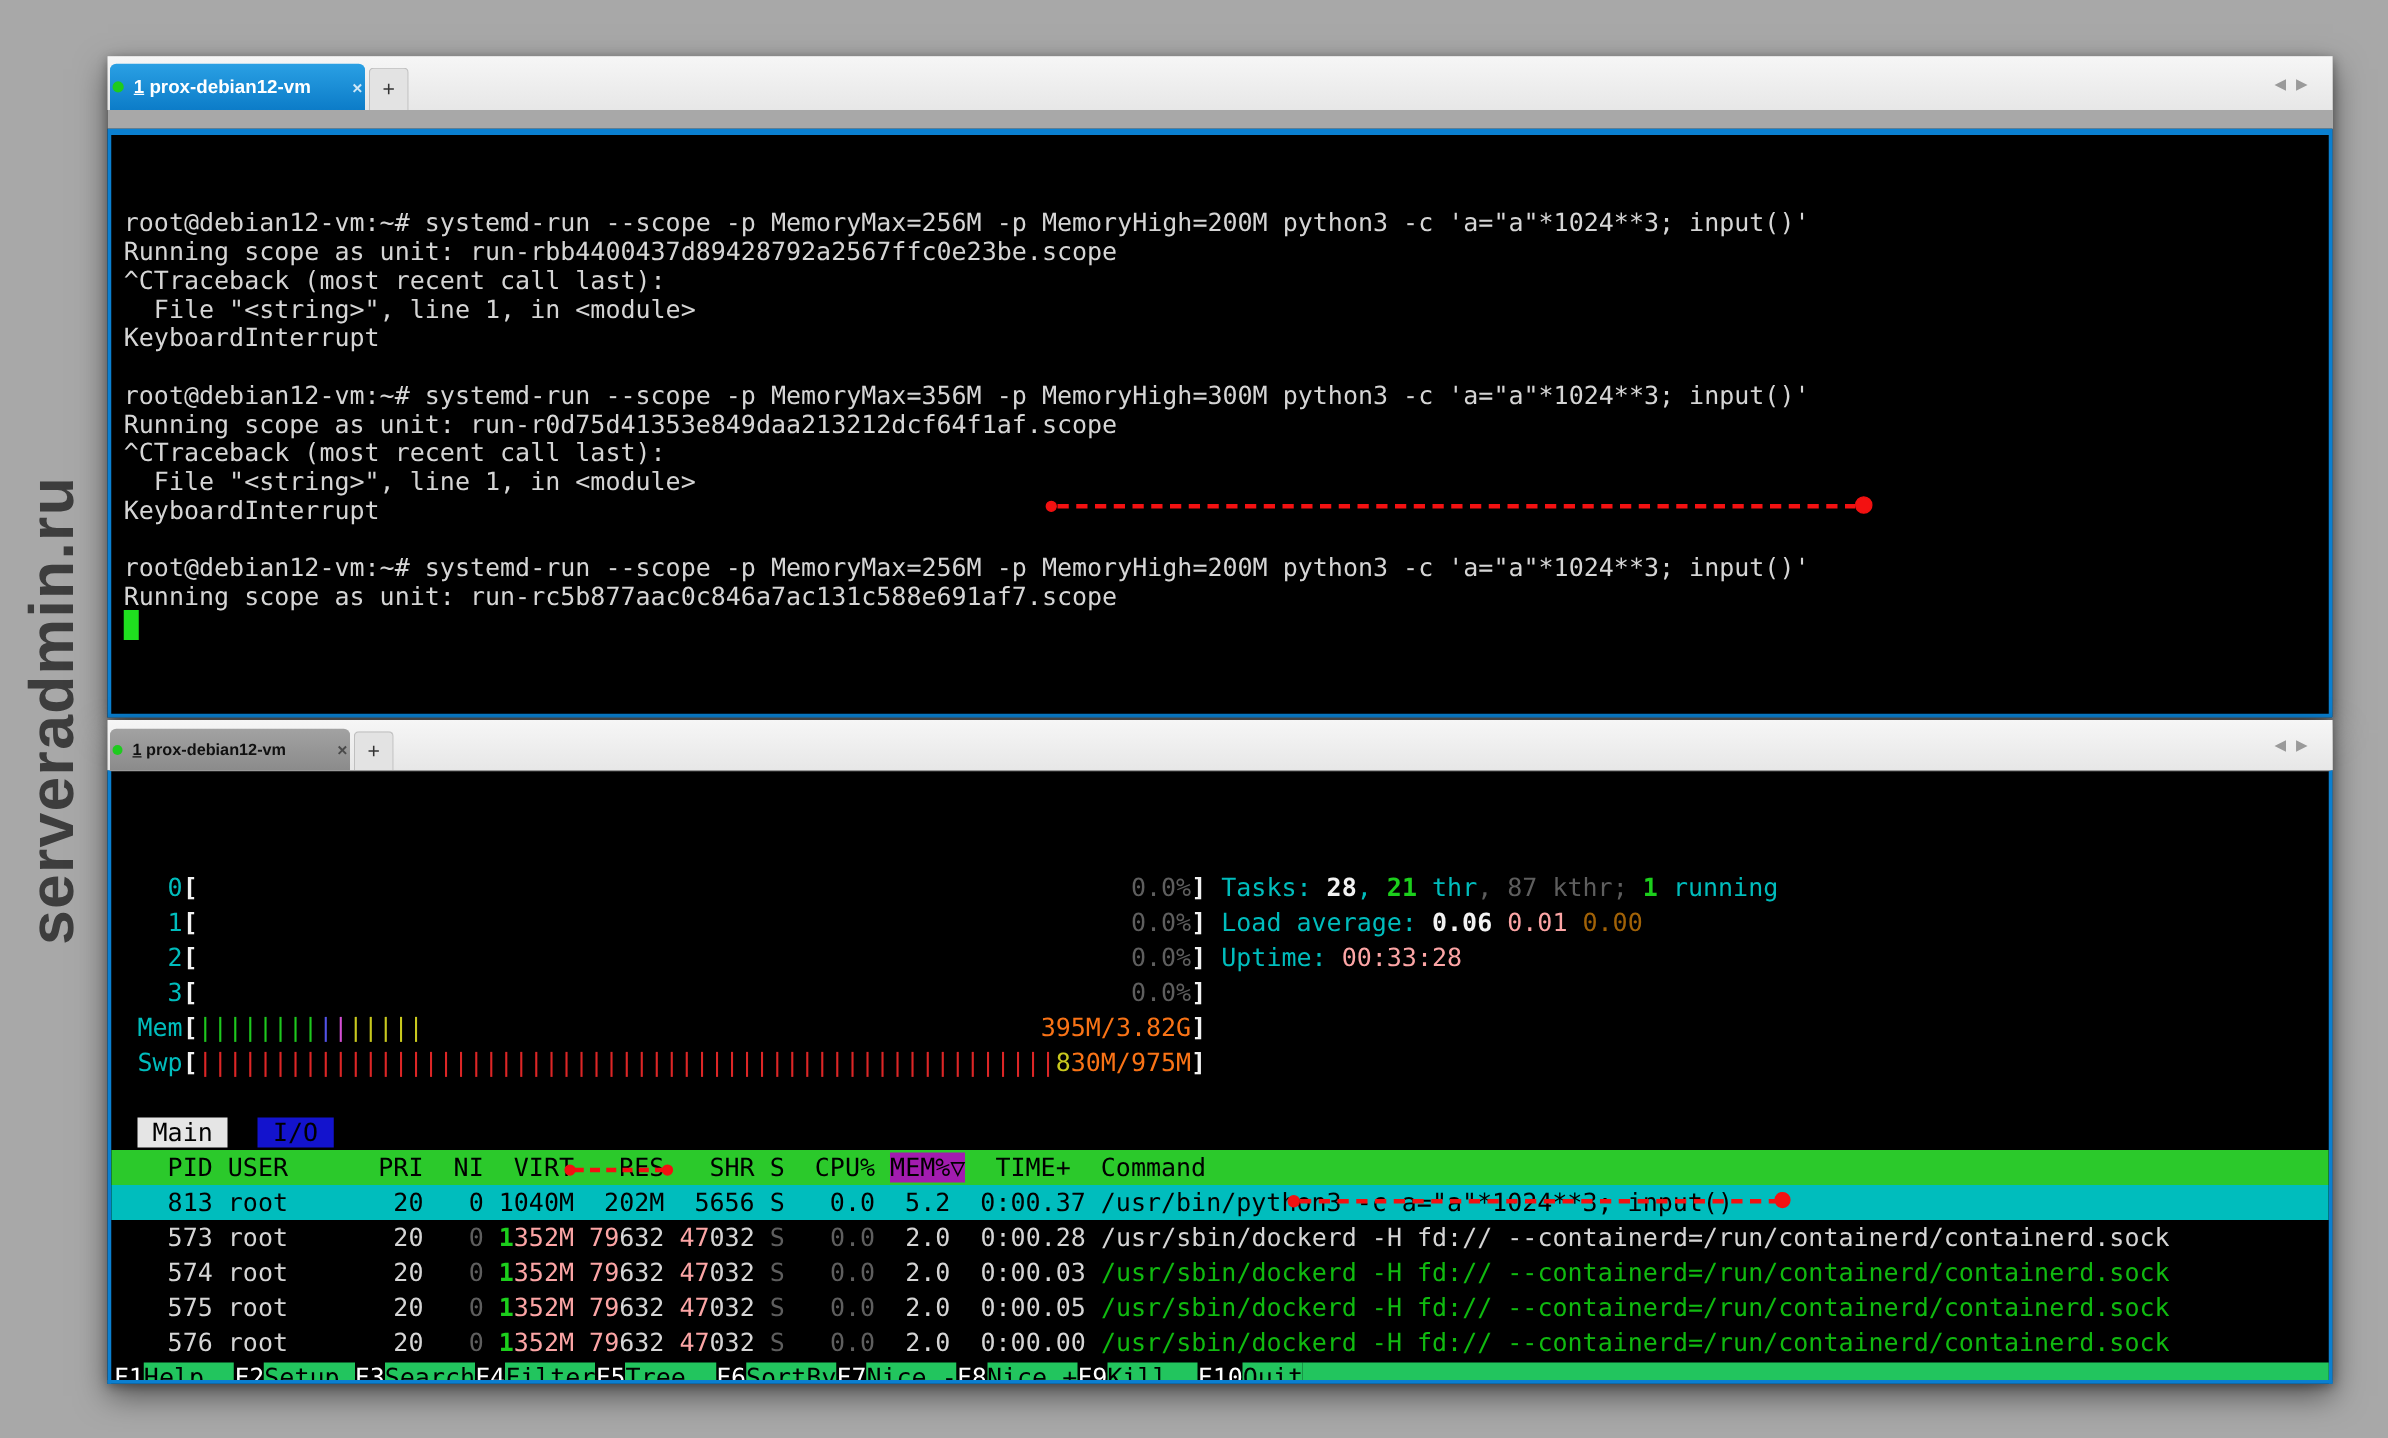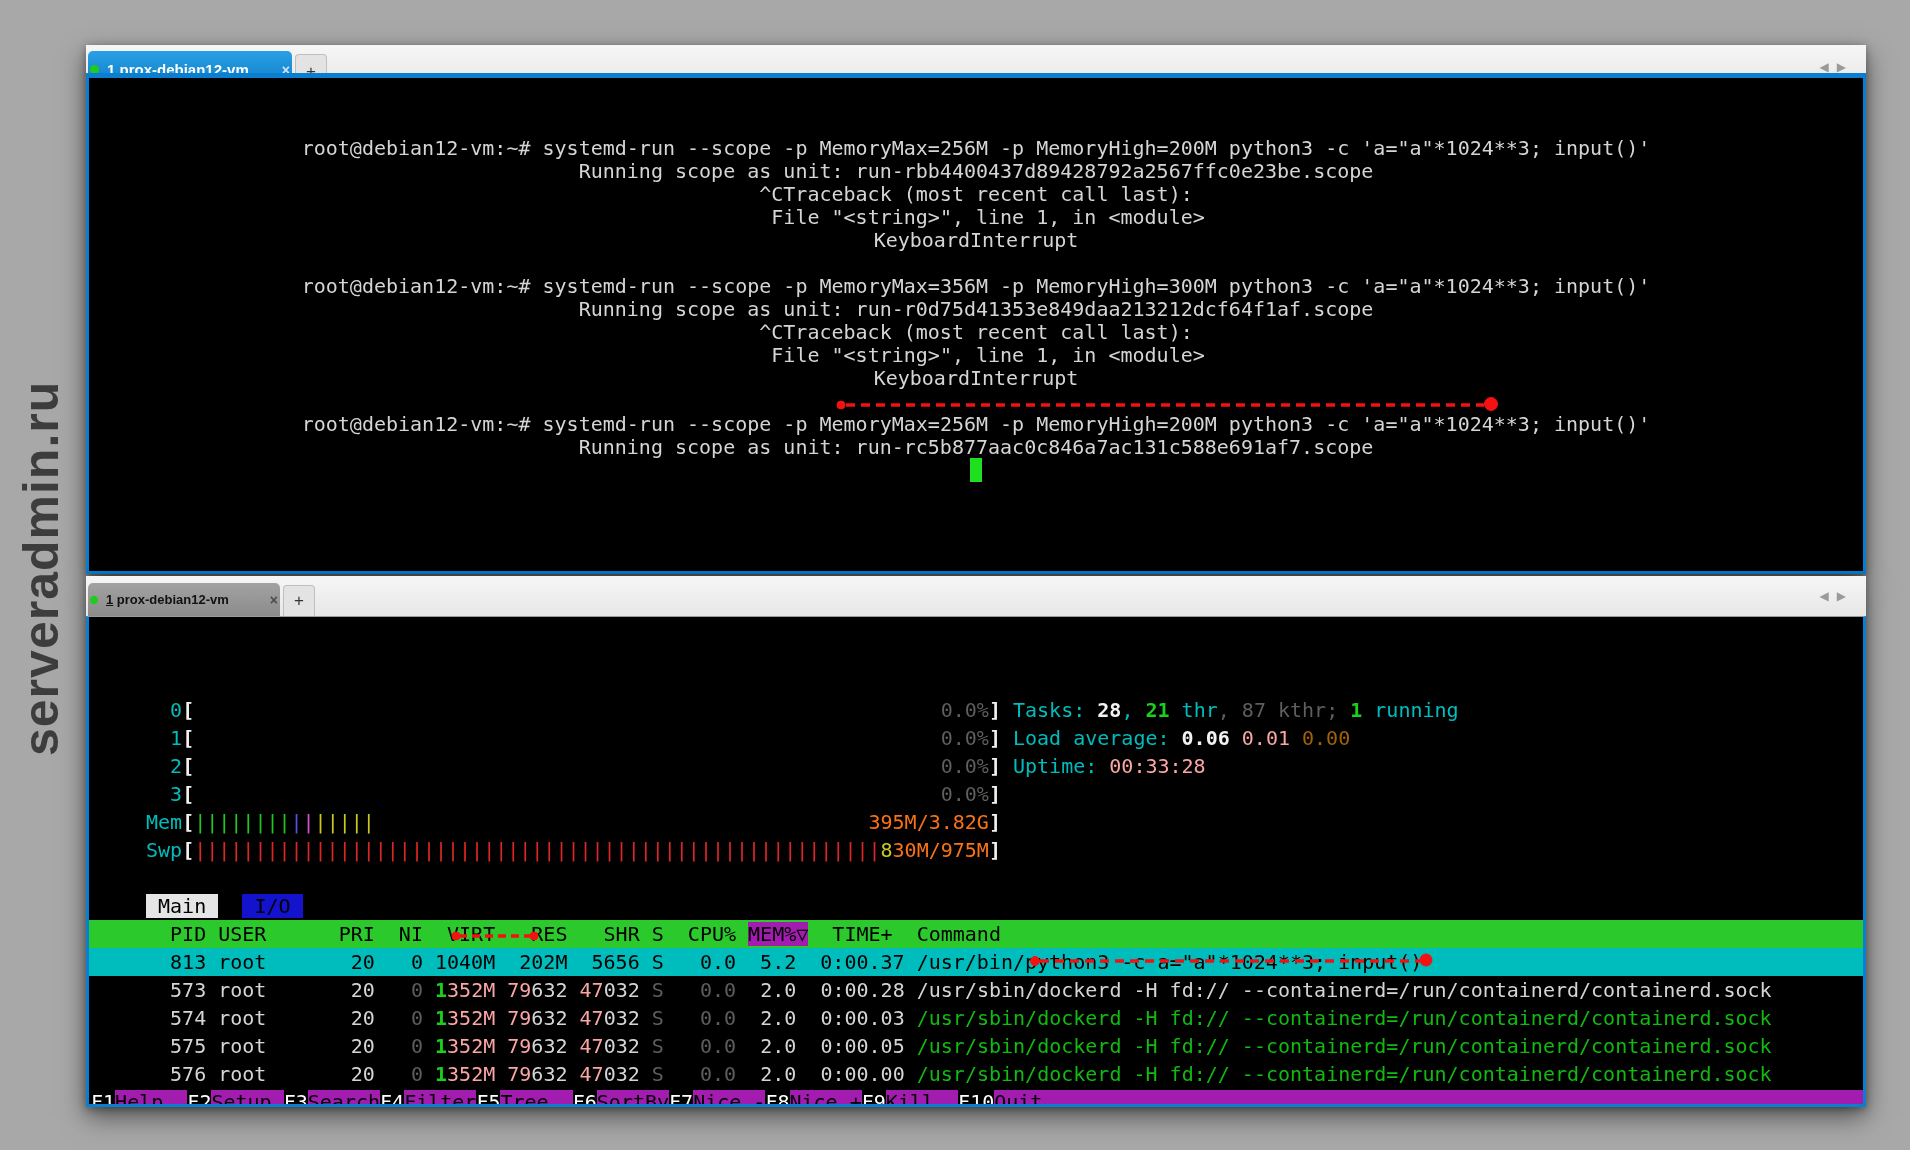--- a/index.html
+++ b/index.html
@@ -20,46 +20,46 @@
           font-size:12px;letter-spacing:8px;}
   .term{position:absolute;left:0;right:0;bottom:0;background:#000;overflow:hidden;
         border:3px solid #0a7fd0;font-family:"DejaVu Sans Mono",monospace;font-size:20px;
         color:#d5d5d5;white-space:pre;}
   
   #win1{left:86px;top:45px;width:1780px;height:529px;}
   #win1 .tabbar{height:43px;}
   #win1 .tab{height:37px;width:200px;background:linear-gradient(#2aa0e4,#0c7cc8);color:#fff;
              font-size:15px;font-weight:700;}
   #win1 .tab-close{color:#cfe8f7;}
-  #win1 .term{top:28px;border-top-width:5px;text-align:center;}
+  #win1 .term{top:58px;border-top-width:5px;}
   #win1 .term-inner{padding:11px 10px;line-height:23px;}
   
   #win2{left:86px;top:576px;width:1780px;height:531px;}
   #win2 .tabbar{height:40px;}
   #win2 .tab{height:33px;width:188px;background:linear-gradient(#a2a2a2,#8b8b8b);color:#111;
              font-size:13px;font-weight:700;}
   #win2 .tab .dot{width:8px;height:8px;}
   #win2 .tab-close{color:#4a4a4a;}
   #win2 .term{top:40px;border-top:1px solid #9a9a9a;}
   #win2 .term-inner{padding:31px 0 0 0;line-height:28px;}
   .u{text-decoration:underline;}
-  .tl{padding-left:57px;min-height:28px;}
+  .tl{padding-left:21px;min-height:28px;}
   #term1 .tl{padding-left:0;min-height:23px;}
   
   .cyan{color:#00bdbd}.cyanb{color:#fca5a5;font-weight:400}.cyand{color:#a16207}
   .green{color:#10ba10}.greenb{color:#1ccf1c;font-weight:700}
   .wb{color:#f2f2f2;font-weight:700}
   .gray{color:#f97316}.dgray{color:#5e5e5e}
   .bgreen{color:#1ec81e}.bblue{color:#5253e8}.bmag{color:#d44fd4}.byel{color:#c9c91e}.bred{color:#dd2626}
   .tabm{background:#e5e5e5;color:#000}.tabio{background:#1313cd;color:#000}
   .hdr{background:#2bc92b;color:#000}
   .hdrsel{background:#a21caf;color:#000}
   .sel{background:#00bdbd;color:#000}
   .fnbar{padding-left:2px}
-  .fk{color:#ffffff}.fl{background:#a21caf;color:#000}
+  .fk{color:#ffffff}.fl{background:#22c55e;color:#000}
   .cursor{background:#1fdf1f;color:#1fdf1f}
   .overlay{position:absolute;left:0;top:0;pointer-events:none;z-index:50;}
 </style>
 </head>
 <body>
 
 <div class="watermark">serveradmin.ru</div>
 
 <div class="window" id="win1">
   <div class="tabbar">

